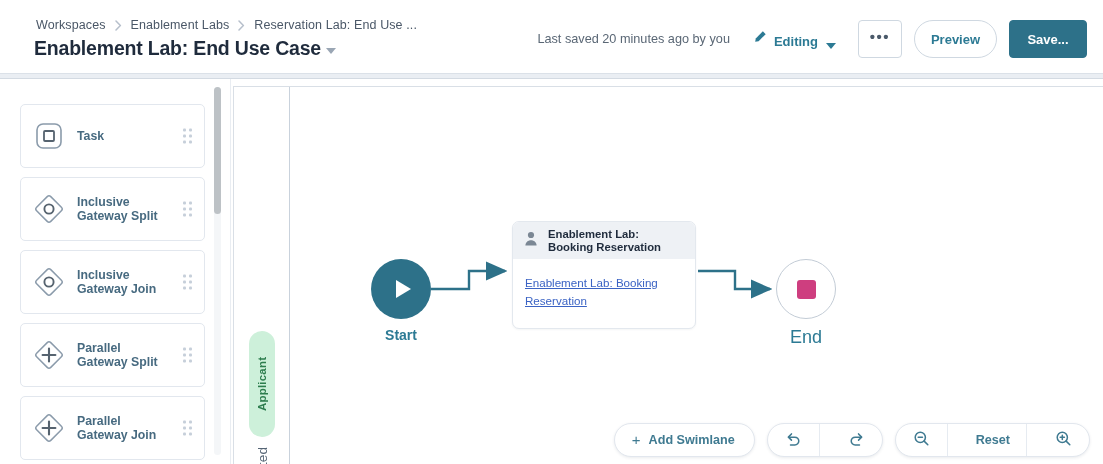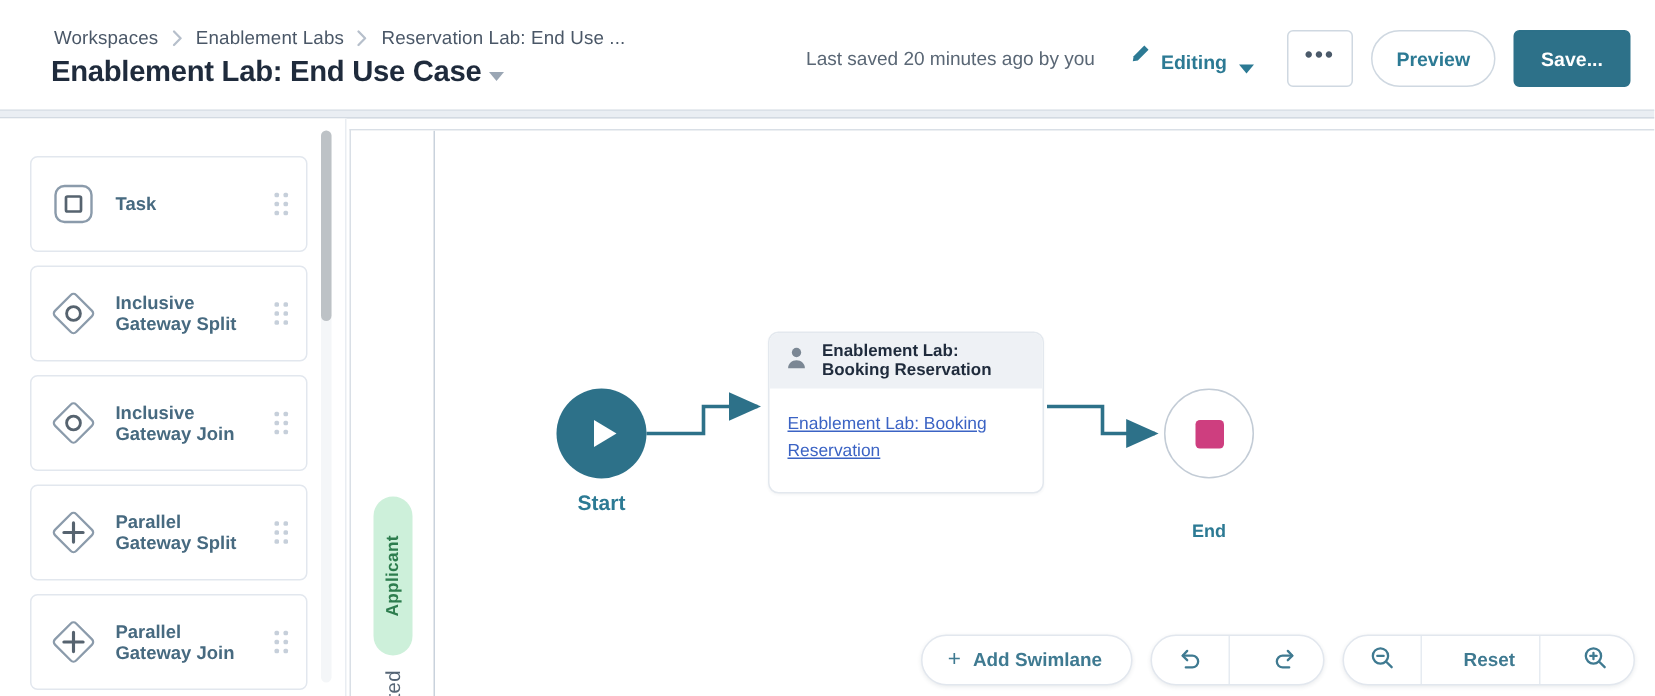--- a/index.html
+++ b/index.html
@@ -330,24 +330,23 @@
   .end-sq {
     width: 19px; height: 19px;
     background: #ce3e7f;
     border-radius: 3px;
   }
   .label-end {
     position: absolute;
     left: 485px; top: 240px;
     width: 60px;
     text-align: center;
-    font-size: 12px;
-    font-weight: bold;
+    font-size: 18px;
+    font-weight: normal;
     color: #2c7a94;
-    margin-top: 20px;
   }
 
   .task-card {
     position: absolute;
     left: 221px; top: 134px;
     width: 184px;
     height: 108px;
     background: #ffffff;
     border: 1px solid #e3e8ee;
     border-radius: 7px;

